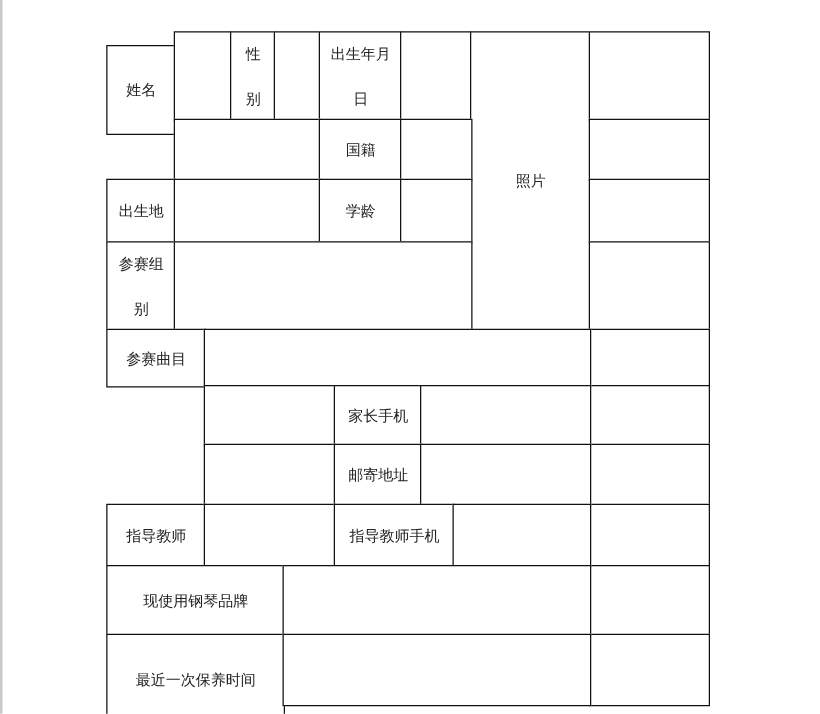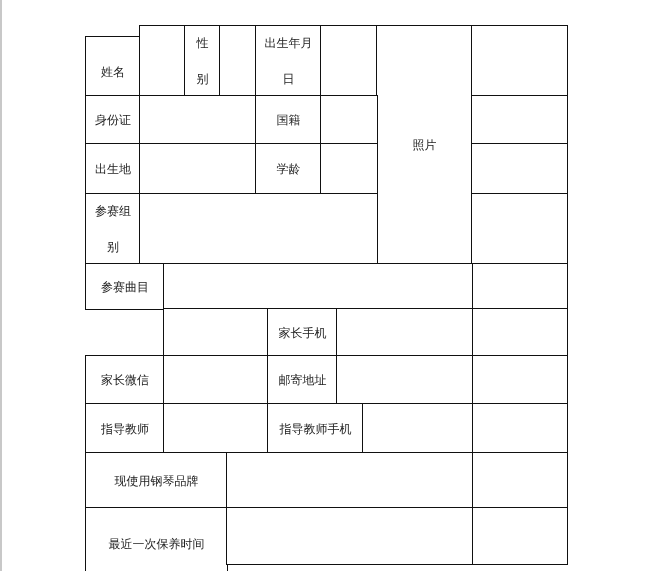--- a/index.html
+++ b/index.html
@@ -43,23 +43,20 @@
   <div class="cell" style="left:471px;top:95px;width:97px;height:50px;"></div>
   <div class="cell" style="left:471px;top:143px;width:97px;height:52px;"></div>
   <div class="cell" style="left:471px;top:193px;width:97px;height:72px;"></div>
   <div class="cell" style="left:471px;top:263px;width:97px;height:47px;"></div>
   <div class="cell" style="left:471px;top:308px;width:97px;height:49px;"></div>
   <div class="cell" style="left:471px;top:355px;width:97px;height:50px;"></div>
   <div class="cell" style="left:471px;top:403px;width:97px;height:51px;"></div>
   <div class="cell" style="left:471px;top:452px;width:97px;height:57px;"></div>
   <div class="cell" style="left:471px;top:507px;width:97px;height:58px;"></div>
 
-  <div class="cell" style="left:85px;top:95px;width:56px;height:50px;">
-      <span>身份证</span>
-    </div>
   <div class="cell" style="left:139px;top:95px;width:118px;height:50px;"></div>
   <div class="cell" style="left:255px;top:95px;width:67px;height:50px;">
       <span>国籍</span>
     </div>
   <div class="cell" style="left:320px;top:95px;width:58px;height:50px;"></div>
 
   <div class="cell" style="left:85px;top:143px;width:56px;height:52px;">
       <span>出生地</span>
     </div>
   <div class="cell" style="left:139px;top:143px;width:118px;height:52px;"></div>
@@ -78,23 +75,20 @@
       <span>参赛曲目</span>
     </div>
   <div class="cell" style="left:163px;top:263px;width:310px;height:47px;"></div>
 
   <div class="cell" style="left:163px;top:308px;width:106px;height:49px;"></div>
   <div class="cell" style="left:267px;top:308px;width:71px;height:49px;">
       <span>家长手机</span>
     </div>
   <div class="cell" style="left:336px;top:308px;width:137px;height:49px;"></div>
 
-  <div class="cell" style="left:85px;top:355px;width:80px;height:50px;">
-      <span>家长微信</span>
-    </div>
   <div class="cell" style="left:163px;top:355px;width:106px;height:50px;"></div>
   <div class="cell" style="left:267px;top:355px;width:71px;height:50px;">
       <span>邮寄地址</span>
     </div>
   <div class="cell" style="left:336px;top:355px;width:137px;height:50px;"></div>
 
   <div class="cell" style="left:85px;top:403px;width:80px;height:51px;font-family:Liberation Serif, serif;">
       <span>指导教师</span>
     </div>
   <div class="cell" style="left:163px;top:403px;width:106px;height:51px;"></div>

